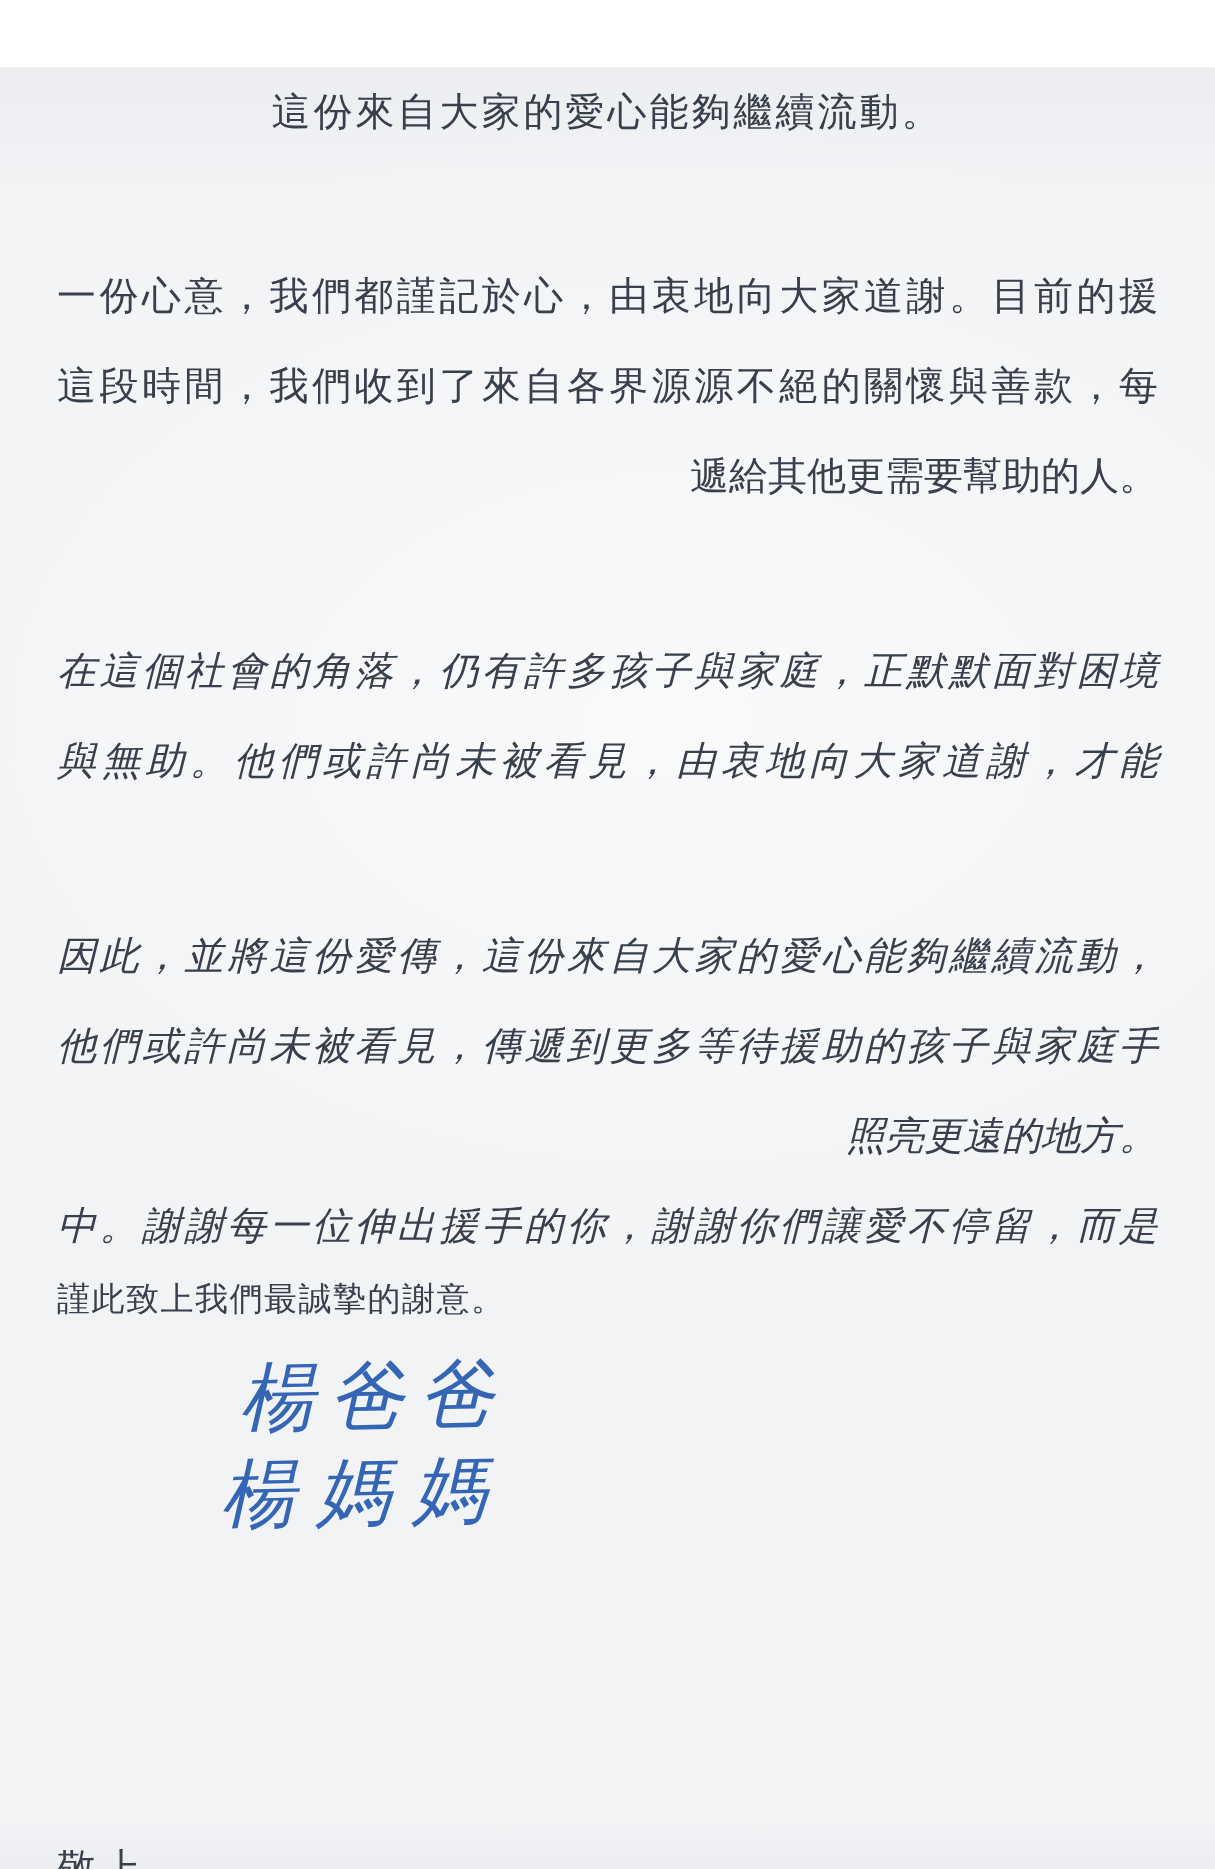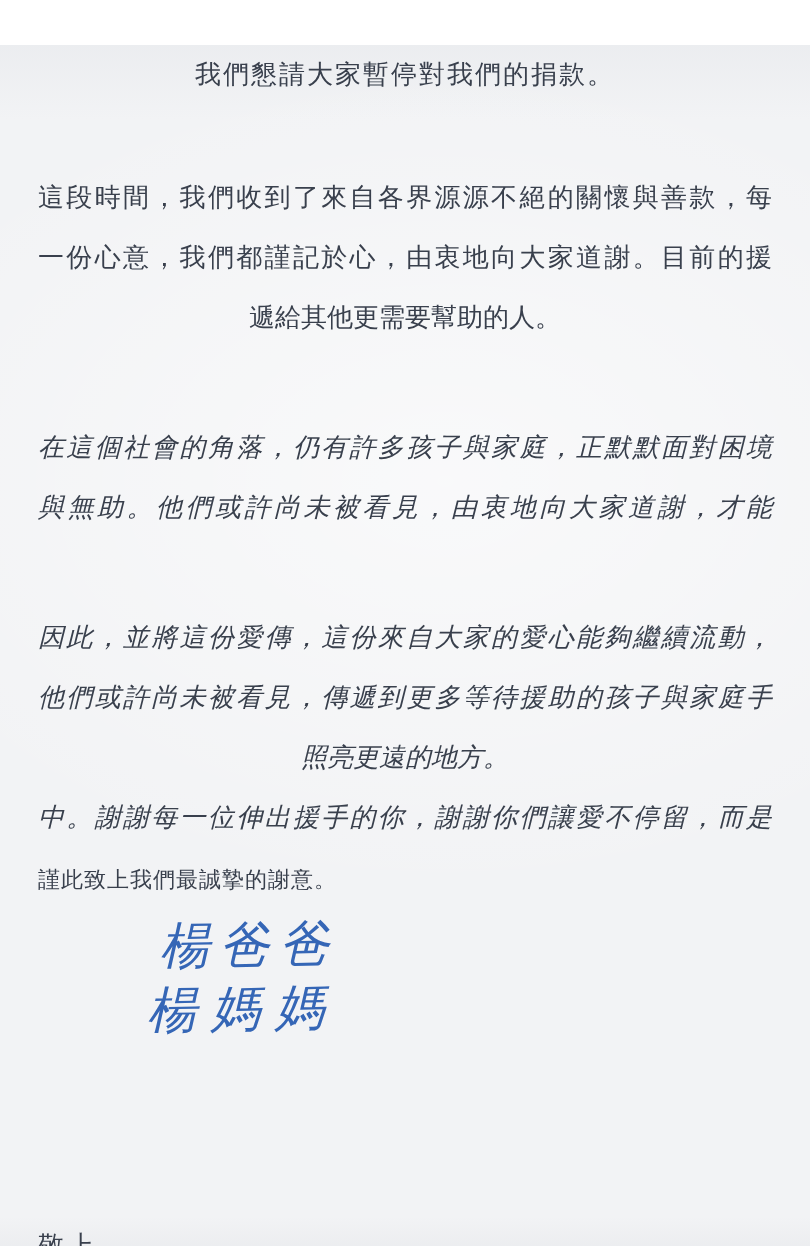--- a/index.html
+++ b/index.html
@@ -34,29 +34,28 @@
   }
   .para + .para {
     margin-top: 70px;
     font-style: italic;
   }
   .line {
     height: 60px;
     line-height: 60px;
     font-size: 26px;
     white-space: nowrap;
-    text-align: center;
+    text-align: right;
   }
   .line.fill {
     white-space: normal;
     text-align: justify;
     text-align-last: justify;
   }
   .closing {
-    margin-top: 14px;
     line-height: 36px;
     font-size: 22px;
     letter-spacing: 1px;
   }
   .signature-block {
     margin-top: 10px;
     margin-left: 122px;
     transform: rotate(-1.2deg);
   }
   .signature-line {
@@ -75,26 +74,26 @@
     left: 38px;
     bottom: 28px;
     font-size: 26px;
     letter-spacing: 4px;
   }
 </style>
 </head>
 <body style="color: rgb(57, 64, 77);">
 
 <div class="page" style="background-color: rgb(242, 243, 245);">
-  <div class="title">我們懇請大家暫停對我們的捐款。</div>
+  <div class="title">這份來自大家的愛心能夠繼續流動。</div>
 
   <div class="body-block">
       <div class="para">
+        <div class="line fill">一份心意，我們都謹記於心，由衷地向大家道謝。目前的援</div>
         <div class="line fill">這段時間，我們收到了來自各界源源不絕的關懷與善款，每</div>
-        <div class="line fill">一份心意，我們都謹記於心，由衷地向大家道謝。目前的援</div>
         <div class="line">遞給其他更需要幫助的人。</div>
       </div>
       <div class="para">
         <div class="line fill">在這個社會的角落，仍有許多孩子與家庭，正默默面對困境</div>
         <div class="line fill">與無助。他們或許尚未被看見，由衷地向大家道謝，才能</div>
       </div>
       <div class="para">
         <div class="line fill">因此，並將這份愛傳，這份來自大家的愛心能夠繼續流動，</div>
         <div class="line fill">他們或許尚未被看見，傳遞到更多等待援助的孩子與家庭手</div>
         <div class="line">照亮更遠的地方。</div>

